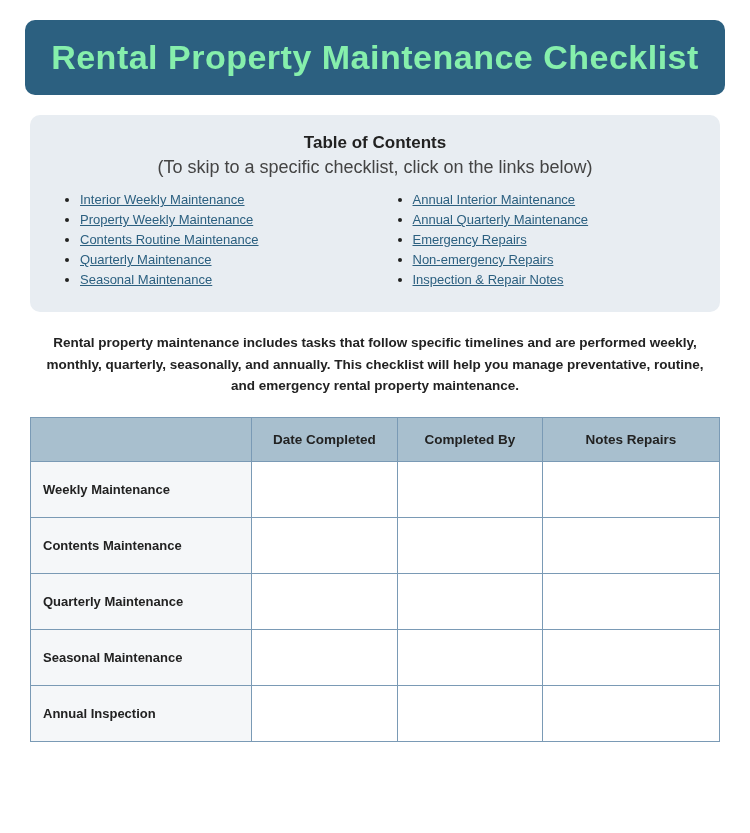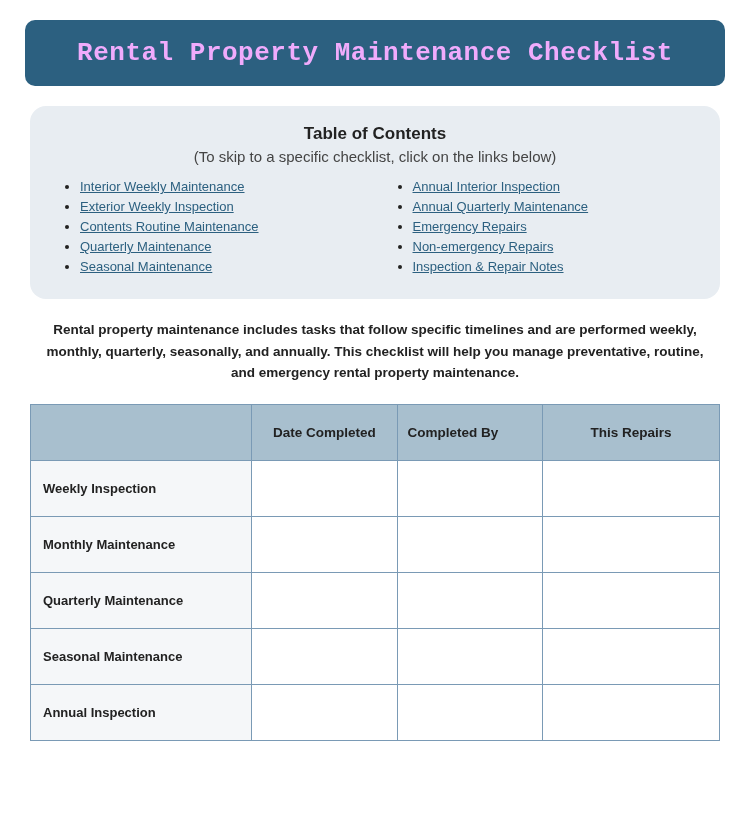--- a/index.html
+++ b/index.html
@@ -12,42 +12,41 @@
     }
 
     .header-banner {
       background: #2c6080;
       border-radius: 10px;
       margin: 20px 25px 20px 25px;
       padding: 18px 20px;
       text-align: center;
     }
     .header-banner h1 {
-      color: #f0abfc;
-      font-size: 26px;
+      color: #86efac;
+      font-size: 34px;
       font-weight: bold;
       letter-spacing: 0.5px;
-      font-family: Liberation Mono, monospace;
     }
 
     .toc-box {
       background: #e8edf2;
-      border-radius: 16px;
+      border-radius: 10px;
       margin: 10px 30px 20px 30px;
       padding: 18px 30px 20px 30px;
     }
     .toc-title {
       text-align: center;
       font-size: 17px;
       font-weight: bold;
       margin-bottom: 4px;
     }
     .toc-subtitle {
       text-align: center;
-      font-size: 15px;
+      font-size: 18px;
       color: #444;
       margin-bottom: 14px;
     }
     .toc-columns {
       display: flex;
       gap: 35px;
     }
     .toc-col {
       flex: 1;
       list-style: disc;
@@ -75,21 +74,21 @@
       margin: 10px 30px 30px 30px;
     }
     table {
       width: 100%;
       border-collapse: collapse;
       border: 1.5px solid #7a9ab5;
     }
     thead tr th {
       background: #a8bfce;
       border: 1.5px solid #7a9ab5;
-      padding: 20px 10px;
+      padding: 14px 10px;
       text-align: center;
       font-size: 13.5px;
       font-weight: bold;
       color: #222;
     }
     thead tr th:first-child {
       background: #a8bfce;
       width: 175px;
     }
     tbody tr td {
@@ -101,72 +100,72 @@
     }
     tbody tr td:first-child {
       background: #f5f7f9;
       padding-left: 12px;
     }
     tbody tr td:not(:first-child) {
       background: #ffffff;
       min-height: 48px;
     }
     .col-date { width: 115px; text-align: center; }
-    .col-by { width: 115px; text-align: left; }
+    .col-by { width: 115px; text-align: center; }
     .col-note { width: 140px; text-align: center; }
   </style>
 </head>
 <body>
 
 <div class="header-banner">
   <h1>Rental Property Maintenance Checklist</h1>
 </div>
 
 <div class="toc-box">
   <div class="toc-title">Table of Contents</div>
   <div class="toc-subtitle">(To skip to a specific checklist, click on the links below)</div>
   <div class="toc-columns">
     <ul class="toc-col">
       <li><a href="#">Interior Weekly Maintenance</a></li>
-      <li><a href="#">Exterior Weekly Inspection</a></li>
+      <li><a href="#">Property Weekly Maintenance</a></li>
       <li><a href="#">Contents Routine Maintenance</a></li>
       <li><a href="#">Quarterly Maintenance</a></li>
       <li><a href="#">Seasonal Maintenance</a></li>
     </ul>
     <ul class="toc-col">
-      <li><a href="#">Annual Interior Inspection</a></li>
+      <li><a href="#">Annual Interior Maintenance</a></li>
       <li><a href="#">Annual Quarterly Maintenance</a></li>
       <li><a href="#">Emergency Repairs</a></li>
       <li><a href="#">Non-emergency Repairs</a></li>
       <li><a href="#">Inspection &amp; Repair Notes</a></li>
     </ul>
   </div>
 </div>
 
 <div class="description">Rental property maintenance includes tasks that follow specific timelines and are performed weekly, monthly, quarterly, seasonally, and annually. This checklist will help you manage preventative, routine, and emergency rental property maintenance.</div>
 
 <div class="table-wrapper">
   <table>
     <thead>
       <tr>
         <th></th>
         <th class="col-date">Date Completed</th>
         <th class="col-by">Completed By</th>
-        <th class="col-note">This Repairs</th>
+        <th class="col-note">Notes Repairs</th>
       </tr>
     </thead>
     <tbody id="table-body">
     <tr>
-          <td>Weekly Inspection</td>
+          <td>Weekly Maintenance</td>
           <td class="col-date"></td>
           <td class="col-by"></td>
           <td class="col-note"></td>
         </tr>
         <tr>
-          <td>Monthly Maintenance</td>
+          <td>Contents Maintenance</td>
           <td class="col-date"></td>
           <td class="col-by"></td>
           <td class="col-note"></td>
         </tr>
         <tr>
           <td>Quarterly Maintenance</td>
           <td class="col-date"></td>
           <td class="col-by"></td>
           <td class="col-note"></td>
         </tr>

